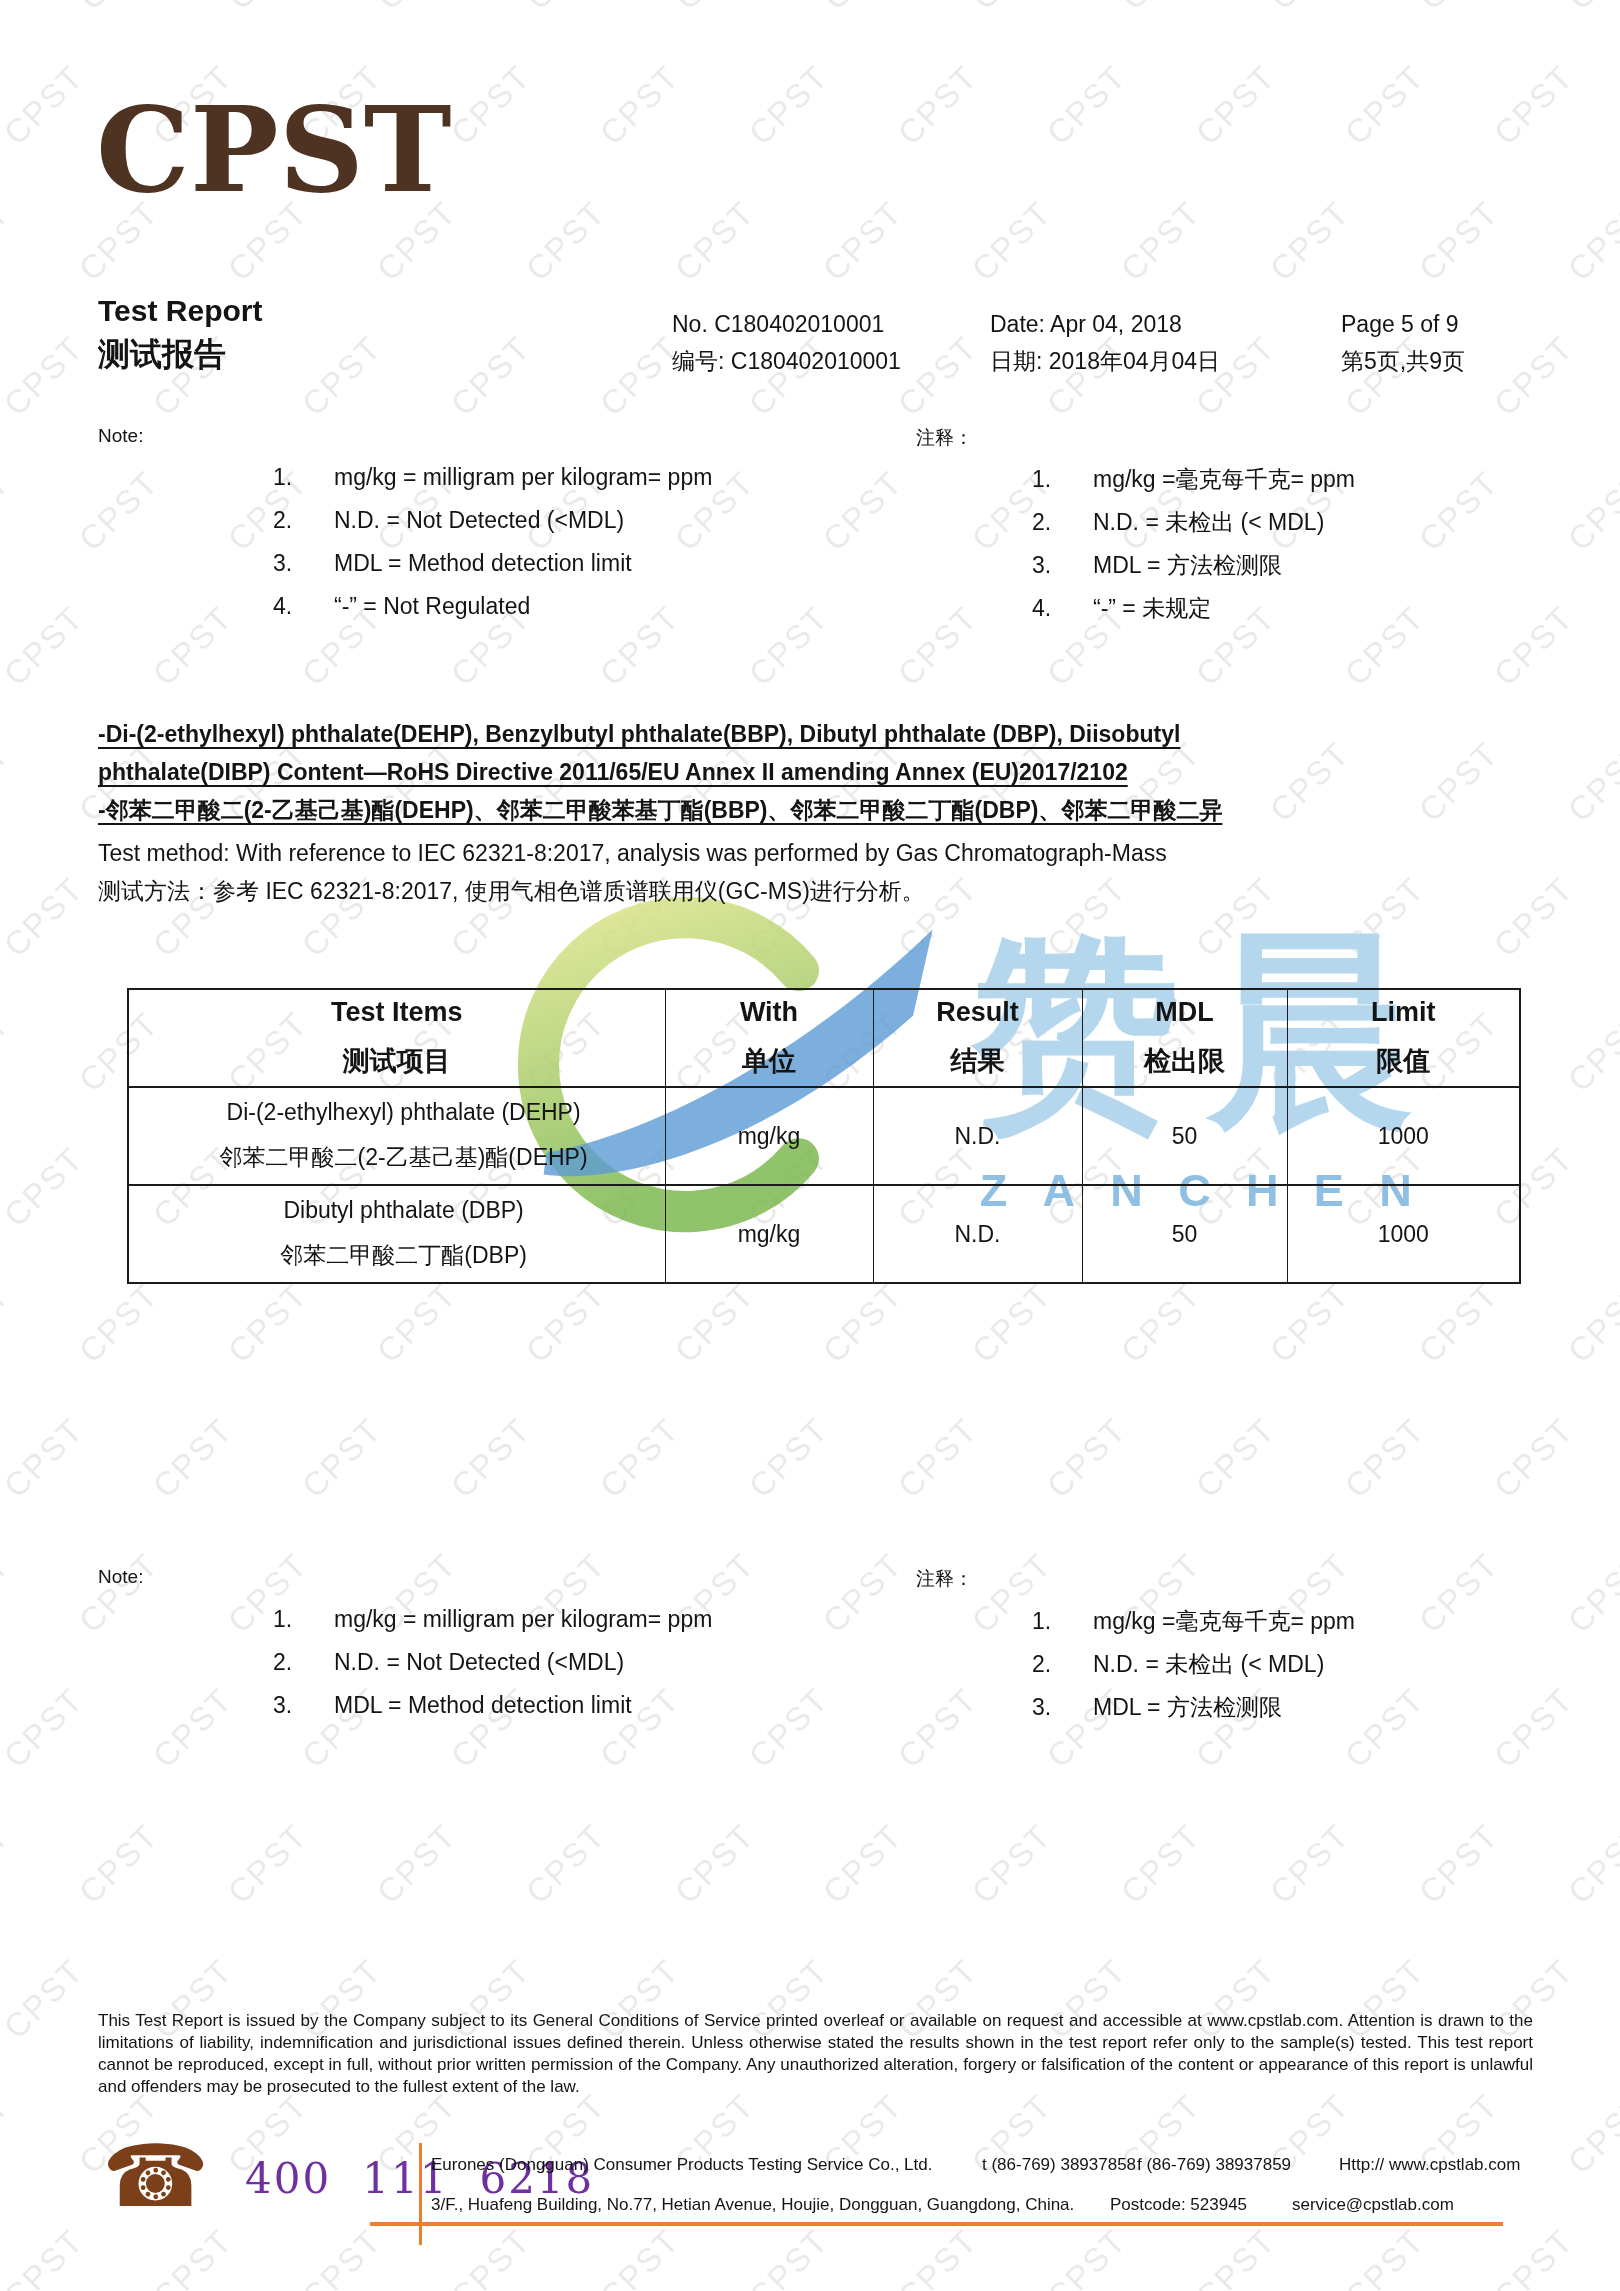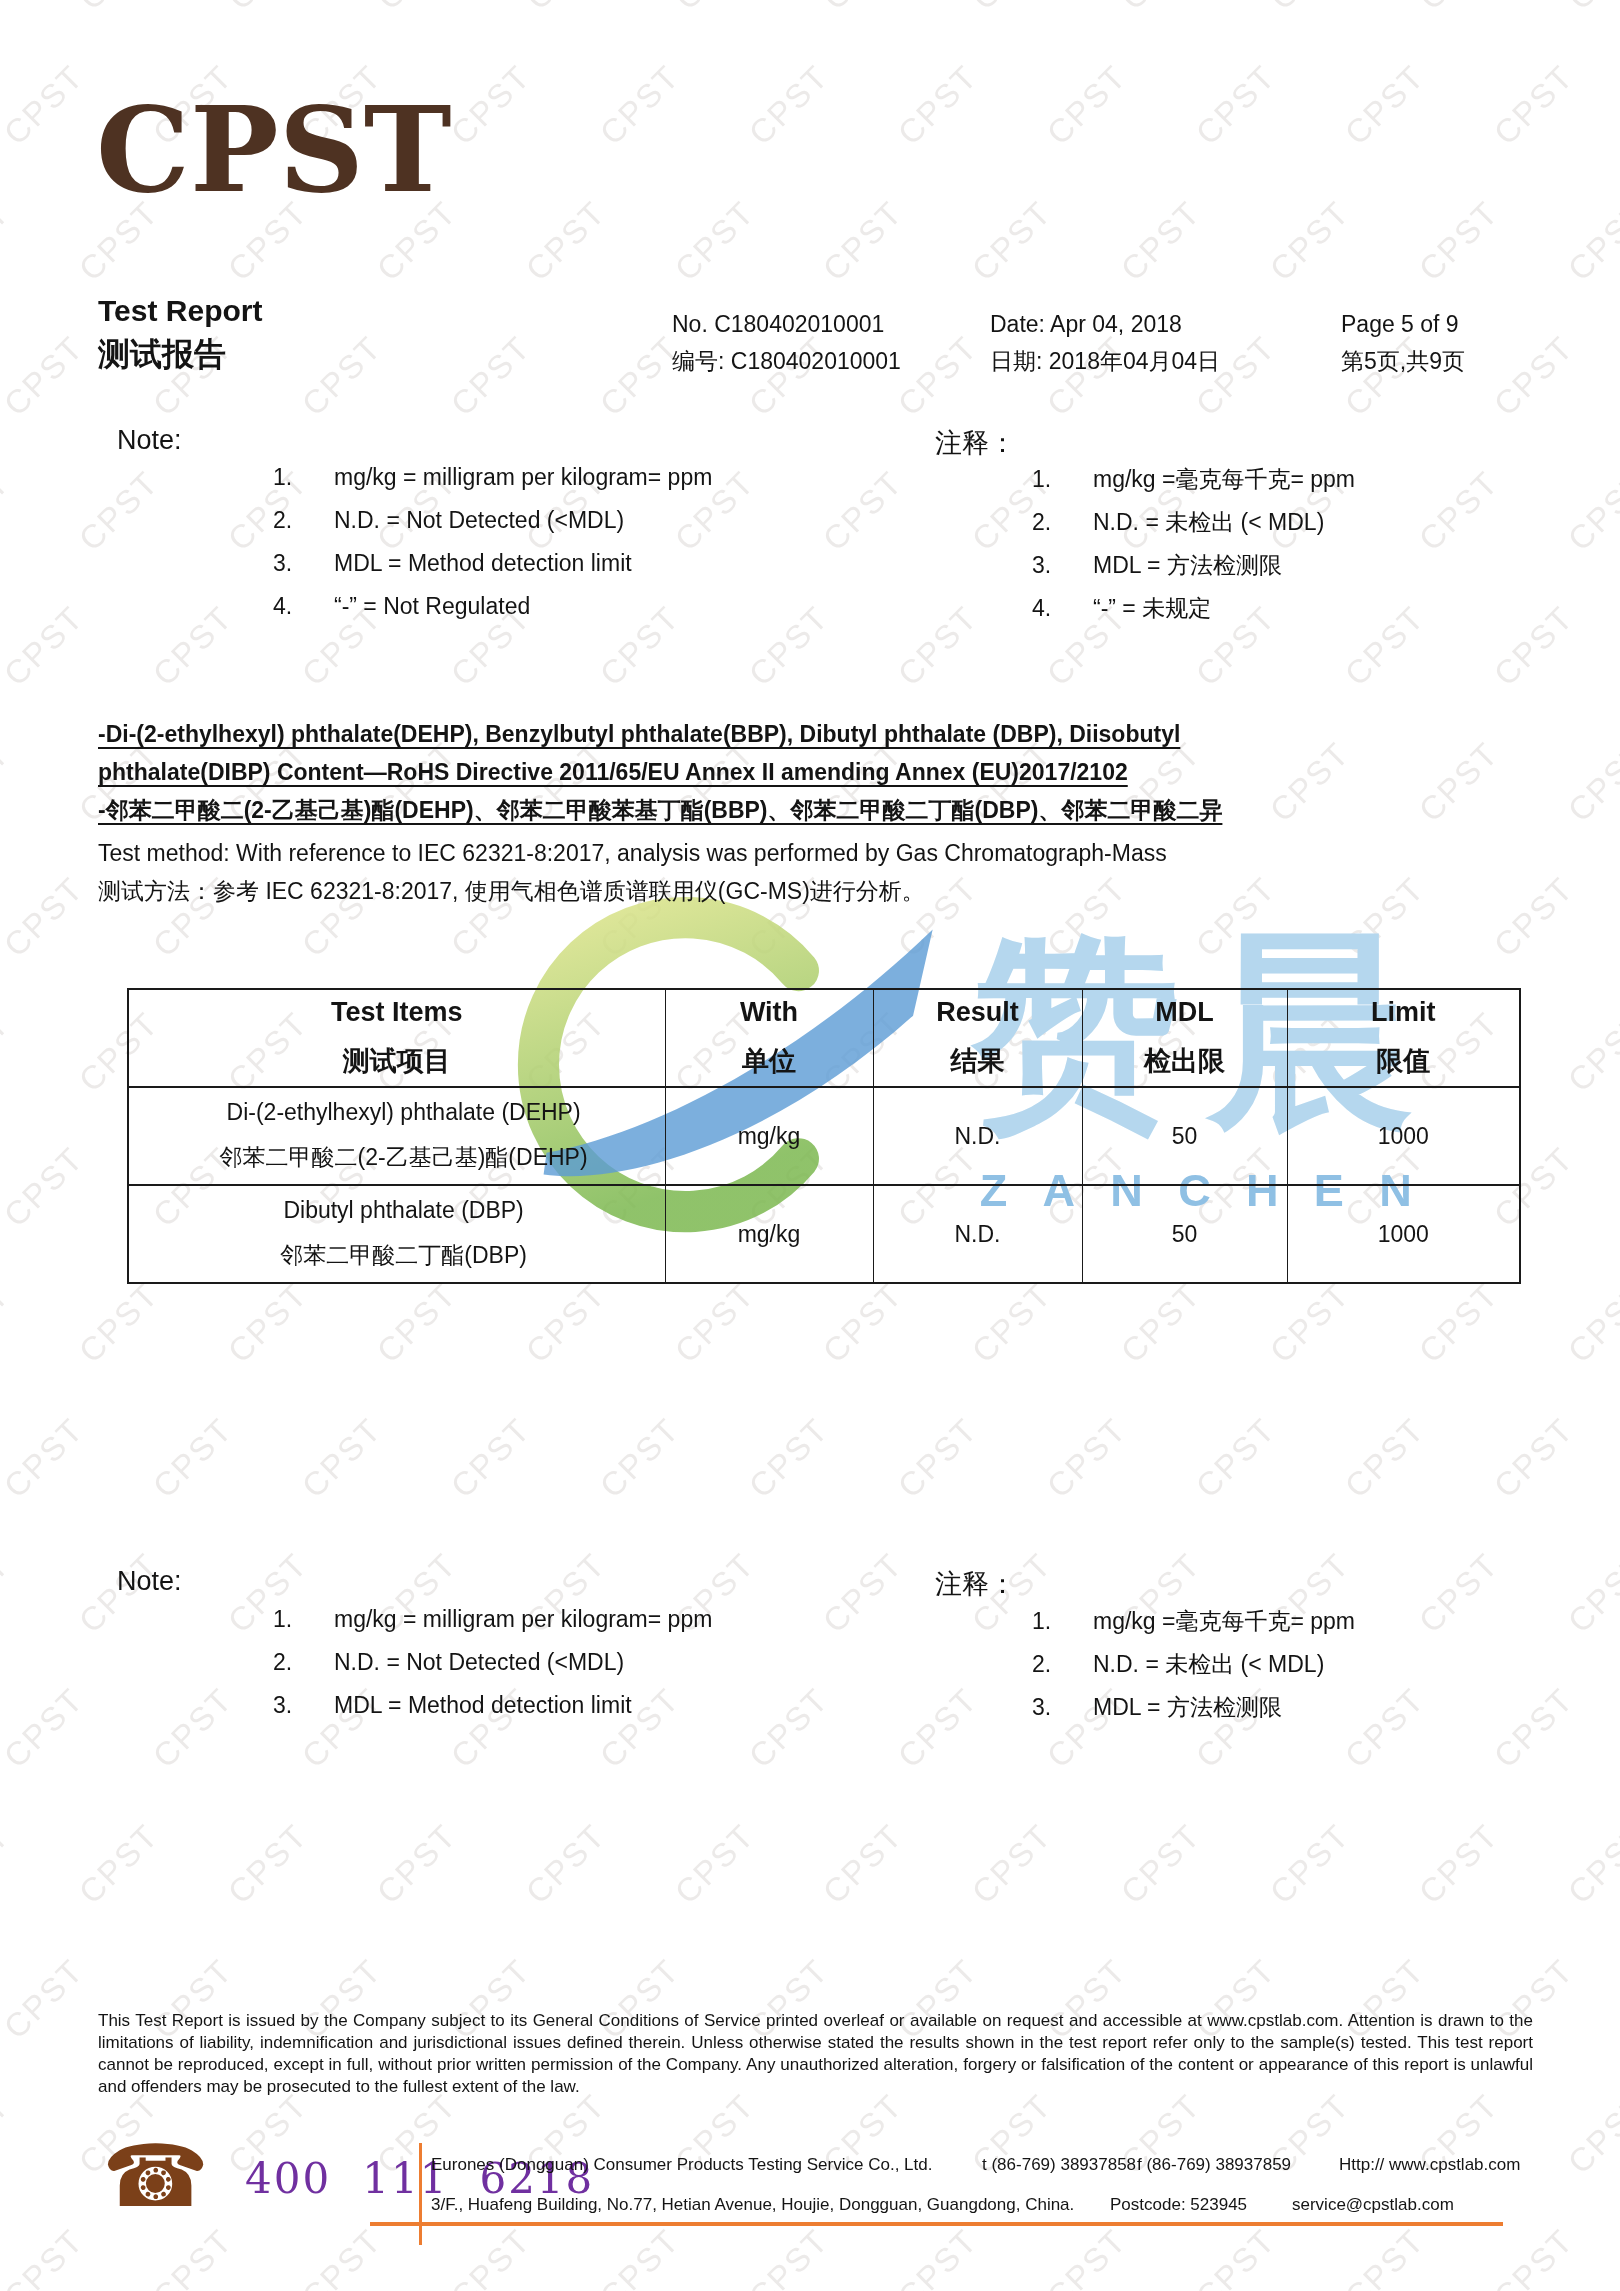--- a/index.html
+++ b/index.html
@@ -23,21 +23,21 @@
     font-size:118px; line-height:147px; color:var(--logo-brown,#4e3222);
   }
   .title-block { position:absolute; left:98px; top:292px; z-index:1; }
   .title-en { font-weight:bold; font-size:30px; line-height:37px; }
   .title-zh { font-weight:bold; font-size:32px; line-height:51px; }
   .hinfo { position:absolute; top:306px; z-index:1; font-size:23px; line-height:37px; }
   .hinfo-no   { left:672px; }
   .hinfo-date { left:990px; }
   .hinfo-page { left:1341px; }
   
-  .note-label { position:absolute; z-index:1; font-size:27px;margin-left:19px; }
+  .note-label { position:absolute; z-index:1; font-size:19px; }
   .note-list { position:absolute; z-index:1; list-style:none; counter-reset:n; }
   .note-list li { counter-increment:n; font-size:23px; height:43px; white-space:nowrap; }
   .note-list li::before { content:counter(n) "."; display:inline-block; width:61px; }
   
   .section { position:absolute; left:98px; top:715px; width:1437px; z-index:1; }
   .heading-line {
     font-weight:bold; font-size:23px; line-height:38px;
     text-decoration:underline; text-underline-offset:4.9px; white-space:nowrap;
   }
   .method-line { font-size:23px; line-height:38px; }

